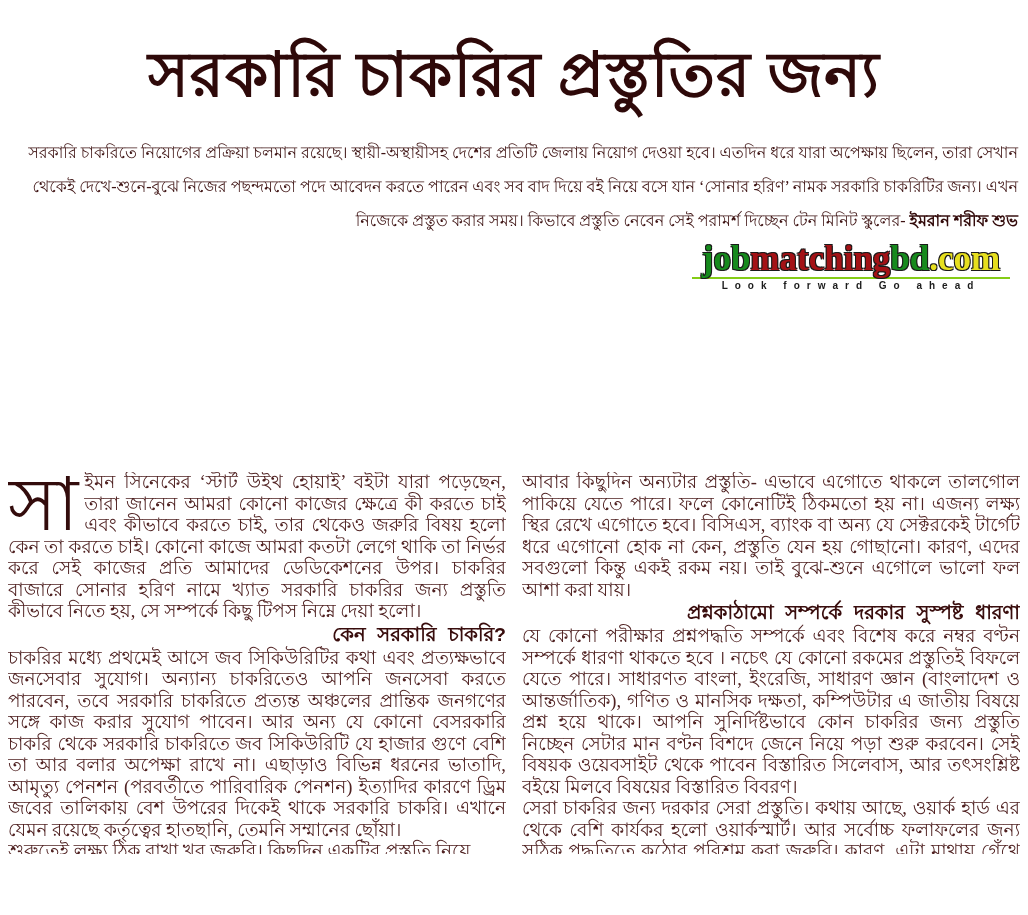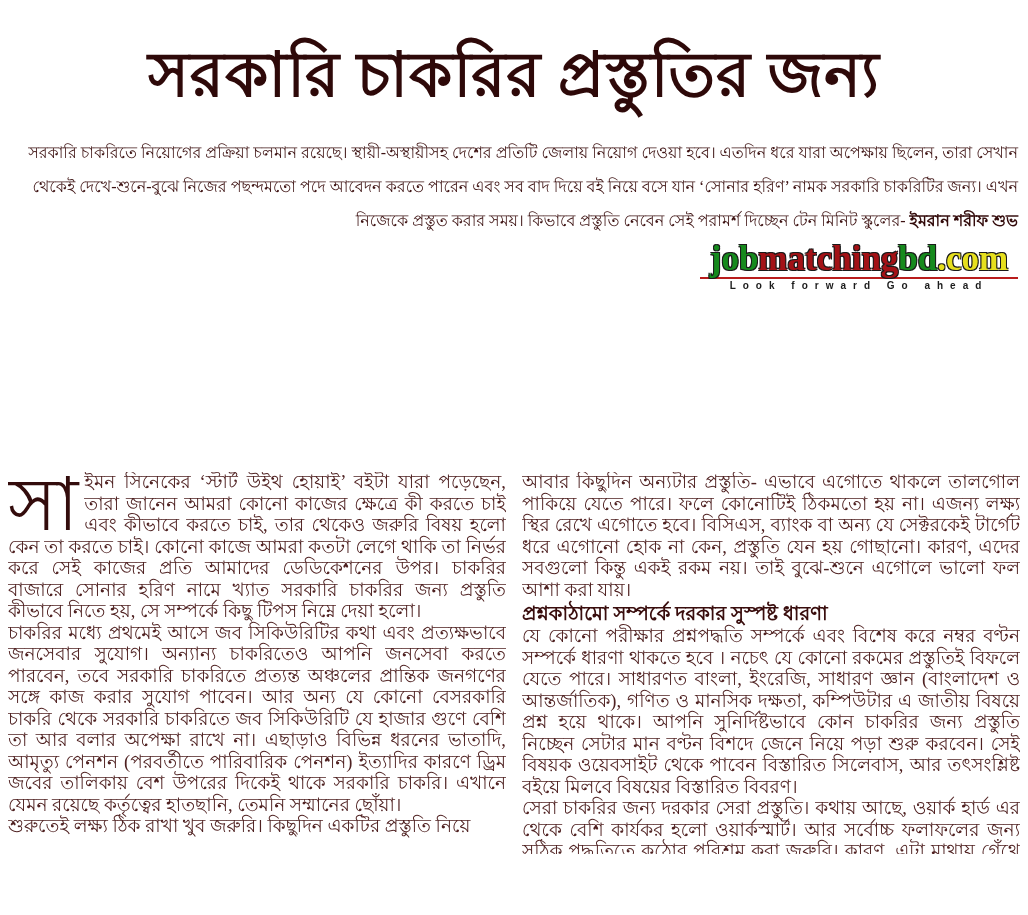--- a/index.html
+++ b/index.html
@@ -22,39 +22,39 @@
     color: #2e0909;
     font-weight: bold;
     font-size: 62px;
     line-height: 106px;
     letter-spacing: 1px;
   }
   
   .logo {
     position: absolute;
     top: 241px;
-    right: 4px;
+    right: 12px;
     width: 330px;
     text-align: center;
     line-height: 1;
   }
   .logo-wordmark {
     font-size: 35px;
     font-weight: bold;
     letter-spacing: 0px;
     white-space: nowrap;
     text-shadow: -1px -1px 0 #1a1a1a, 1px -1px 0 #1a1a1a,
                  -1px 1px 0 #1a1a1a, 1px 1px 0 #1a1a1a;
   }
   .lg-green  { color: #168a1d; }
   .lg-red    { color: #a31216; }
   .lg-yellow { color: #e6df1e; }
   .logo-tagline {
     margin: 1px 6px 0 6px;
-    border-top: 2px solid #b91c1c;
+    border-top: 2px solid #84cc16;
     padding-top: 2px;
     font-family: "Liberation Sans", sans-serif;
     font-size: 10px;
     font-weight: bold;
     letter-spacing: 7px;
     color: #1c1c1c;
     white-space: nowrap;
   }
   
   .intro {
@@ -84,21 +84,22 @@
     color: #4f2121;
     overflow: hidden;
   }
   .col p { margin: 0; }
   .col h3 {
     margin: 2px 0 1px 0;
     font-size: 19.5px;
     line-height: 22px;
     font-weight: bold;
     color: #390d0d;
-    text-align: left;
+    text-align: right;
+    font-family: Liberation Mono, monospace;
   }
   .drop-cap {
     float: left;
     font-size: 74px;
     line-height: 58px;
     padding: 4px 6px 0 0;
     color: #330c0c;
   }
 </style>
 </head>
@@ -114,20 +115,21 @@
     <div class="logo-wordmark"><span class="lg-green">job</span><span class="lg-red">matching</span><span class="lg-green">bd</span><span class="lg-yellow">.com</span></div>
     <div class="logo-tagline">Look forward Go ahead</div>
   </div>
 
   <div class="intro"><span>সরকারি চাকরিতে নিয়োগের প্রক্রিয়া চলমান রয়েছে। স্থায়ী-অস্থায়ীসহ  দেশের প্রতিটি জেলায় নিয়োগ দেওয়া হবে। এতদিন ধরে যারা অপেক্ষায় ছিলেন, তারা সেখান থেকেই দেখে-শুনে-বুঝে   নিজের পছন্দমতো পদে আবেদন করতে পারেন এবং সব বাদ দিয়ে বই নিয়ে বসে যান ‘সোনার হরিণ’ নামক সরকারি চাকরিটির জন্য। এখন নিজেকে প্রস্তুত করার সময়। কিভাবে প্রস্তুতি নেবেন সেই পরামর্শ দিচ্ছেন টেন মিনিট স্কুলের- </span><b>ইমরান শরীফ শুভ</b></div>
 
   <div class="columns">
 
     <div class="col">
       <p><span class="drop-cap">সা</span><span>ইমন সিনেকের ‘স্টার্ট উইথ হোয়াই’ বইটা যারা পড়েছেন, তারা জানেন আমরা কোনো কাজের ক্ষেত্রে কী করতে চাই এবং কীভাবে করতে চাই, তার থেকেও জরুরি বিষয় হলো কেন তা করতে চাই। কোনো কাজে আমরা কতটা লেগে থাকি তা নির্ভর করে সেই কাজের প্রতি আমাদের ডেডিকেশনের উপর। চাকরির বাজারে সোনার হরিণ নামে খ্যাত সরকারি চাকরির জন্য প্রস্তুতি কীভাবে নিতে হয়, সে সম্পর্কে কিছু টিপস নিম্নে দেয়া হলো।</span></p>
+      <h3>কেন সরকারি চাকরি?</h3>
       <p>চাকরির মধ্যে প্রথমেই আসে জব সিকিউরিটির কথা এবং প্রত্যক্ষভাবে জনসেবার সুযোগ। অন্যান্য চাকরিতেও আপনি জনসেবা করতে পারবেন, তবে সরকারি চাকরিতে প্রত্যন্ত অঞ্চলের প্রান্তিক জনগণের সঙ্গে কাজ করার সুযোগ পাবেন। আর অন্য যে কোনো বেসরকারি চাকরি থেকে সরকারি চাকরিতে জব সিকিউরিটি যে হাজার গুণে বেশি তা আর বলার অপেক্ষা রাখে না। এছাড়াও বিভিন্ন ধরনের ভাতাদি, আমৃত্যু  পেনশন (পরবর্তীতে পারিবারিক পেনশন) ইত্যাদির কারণে ড্রিম জবের তালিকায় বেশ উপরের দিকেই থাকে সরকারি চাকরি। এখানে যেমন রয়েছে কর্তৃত্বের হাতছানি, তেমনি সম্মানের ছোঁয়া।</p>
       <p>শুরুতেই লক্ষ্য ঠিক রাখা খুব জরুরি। কিছুদিন একটির প্রস্তুতি নিয়ে</p>
     </div>
 
     <div class="col">
       <p>আবার কিছুদিন অন্যটার প্রস্তুতি-  এভাবে এগোতে থাকলে তালগোল পাকিয়ে যেতে পারে। ফলে কোনোটিই ঠিকমতো হয় না। এজন্য লক্ষ্য স্থির রেখে এগোতে হবে। বিসিএস, ব্যাংক  বা অন্য যে সেক্টরকেই টার্গেট ধরে এগোনো হোক না কেন, প্রস্তুতি যেন হয় গোছানো। কারণ, এদের সবগুলো কিন্তু একই রকম নয়। তাই বুঝে-শুনে এগোলে ভালো ফল আশা করা যায়।</p>
       <h3>প্রশ্নকাঠামো সম্পর্কে দরকার সুস্পষ্ট ধারণা</h3>
       <p>যে কোনো পরীক্ষার প্রশ্নপদ্ধতি সম্পর্কে এবং বিশেষ করে নম্বর বণ্টন সম্পর্কে ধারণা থাকতে হবে । নচেৎ যে কোনো রকমের প্রস্তুতিই বিফলে  যেতে পারে। সাধারণত বাংলা, ইংরেজি, সাধারণ জ্ঞান (বাংলাদেশ ও আন্তর্জাতিক), গণিত ও মানসিক দক্ষতা, কম্পিউটার এ জাতীয় বিষয়ে প্রশ্ন হয়ে থাকে। আপনি সুনির্দিষ্টভাবে কোন চাকরির জন্য প্রস্তুতি নিচ্ছেন সেটার মান বণ্টন বিশদে জেনে নিয়ে পড়া শুরু করবেন। সেই বিষয়ক ওয়েবসাইট থেকে পাবেন বিস্তারিত সিলেবাস, আর তৎসংশ্লিষ্ট বইয়ে মিলবে বিষয়ের বিস্তারিত বিবরণ।</p>
       <p>সেরা চাকরির জন্য দরকার সেরা প্রস্তুতি। কথায় আছে, ওয়ার্ক হার্ড এর থেকে বেশি কার্যকর হলো ওয়ার্কস্মার্ট। আর সর্বোচ্চ ফলাফলের জন্য সঠিক পদ্ধতিতে কঠোর পরিশ্রম করা জরুরি। কারণ, এটা মাথায় গেঁথে নিতে হবে যে, শর্টকাট পড়ে বেশিদূর যাওয়া সম্ভব না। তাই</p>
     </div>

